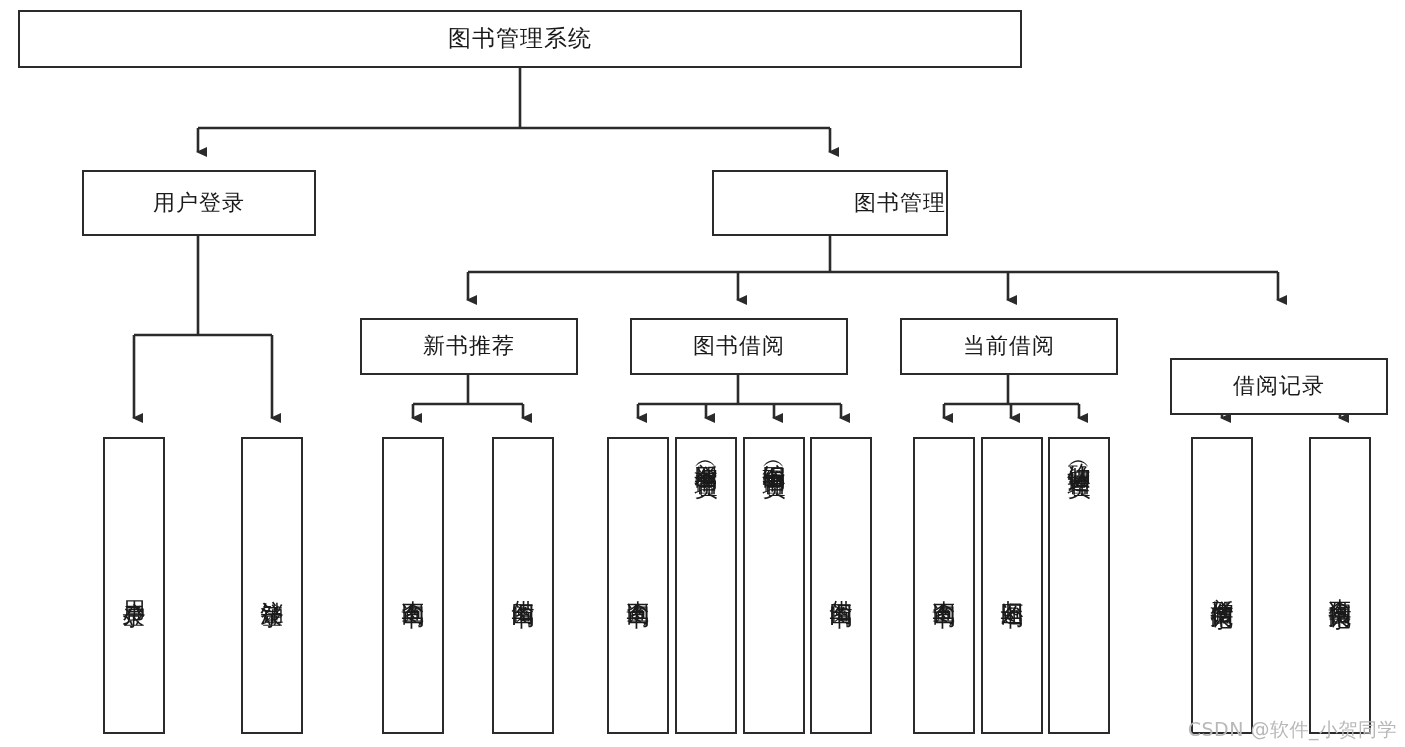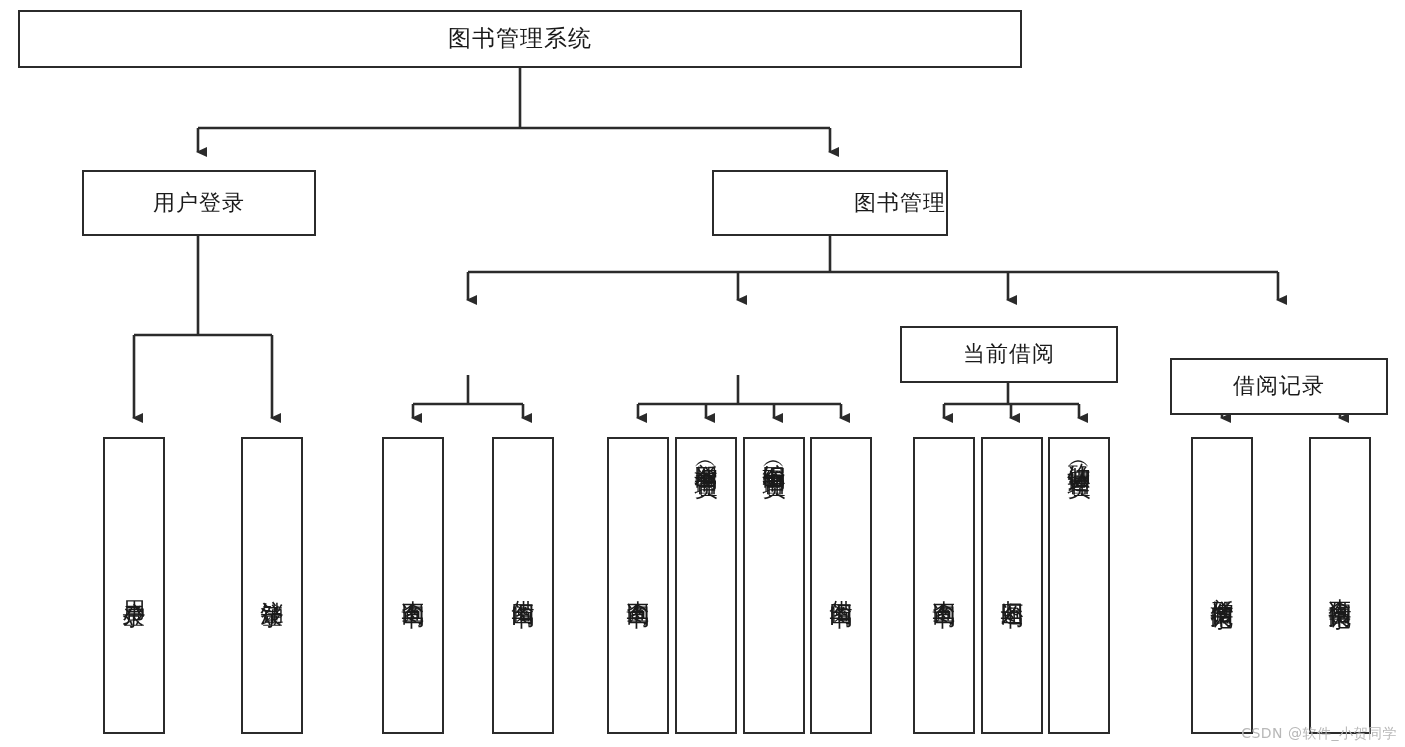--- a/index.html
+++ b/index.html
@@ -59,21 +59,21 @@
     align-items: center;
     padding-top: 0;
   }
   #root-node .label {
     font-size: 23px;
   }
   .watermark {
     position: absolute;
     right: 8px;
     bottom: 4px;
-    font-size: 14px;
+    font-size: 19px;
     color: #b8b8b8;
     letter-spacing: 0.5px;
     white-space: nowrap;
     user-select: none;
   }
 </style>
 </head>
 <body>
 
 <div id="canvas">
@@ -132,21 +132,27 @@
     <span class="label">图书管理系统</span>
   </div>
 
   <div class="node horiz" style="left:82px; top:170px; width:234px; height:66px;">
     <span class="label">用户登录</span>
   </div>
   <div class="node horiz" style="left:712px; top:170px; width:236px; height:66px;justify-content:flex-end;">
     <span class="label">图书管理</span>
   </div>
 
-  <div class="node horiz" style="left:900px; top:326px; width:218px; height:57px;">
+  <div class="node horiz" style="left:360px; top:318px; width:218px; height:57px;">
+    <span class="label">新书推荐</span>
+  </div>
+  <div class="node horiz" style="left:630px; top:318px; width:218px; height:57px;">
+    <span class="label">图书借阅</span>
+  </div>
+  <div class="node horiz" style="left:900px; top:318px; width:218px; height:57px;">
     <span class="label">当前借阅</span>
   </div>
   <div class="node horiz" style="left:1170px; top:318px; width:218px; height:57px;margin-top:40px;">
     <span class="label">借阅记录</span>
   </div>
 
   <div class="node vert centered" style="left:103px; top:437px; width:62px; height:297px;">
     <span class="label">用户登录</span>
   </div>
   <div class="node vert centered" style="left:241px; top:437px; width:62px; height:297px;">

